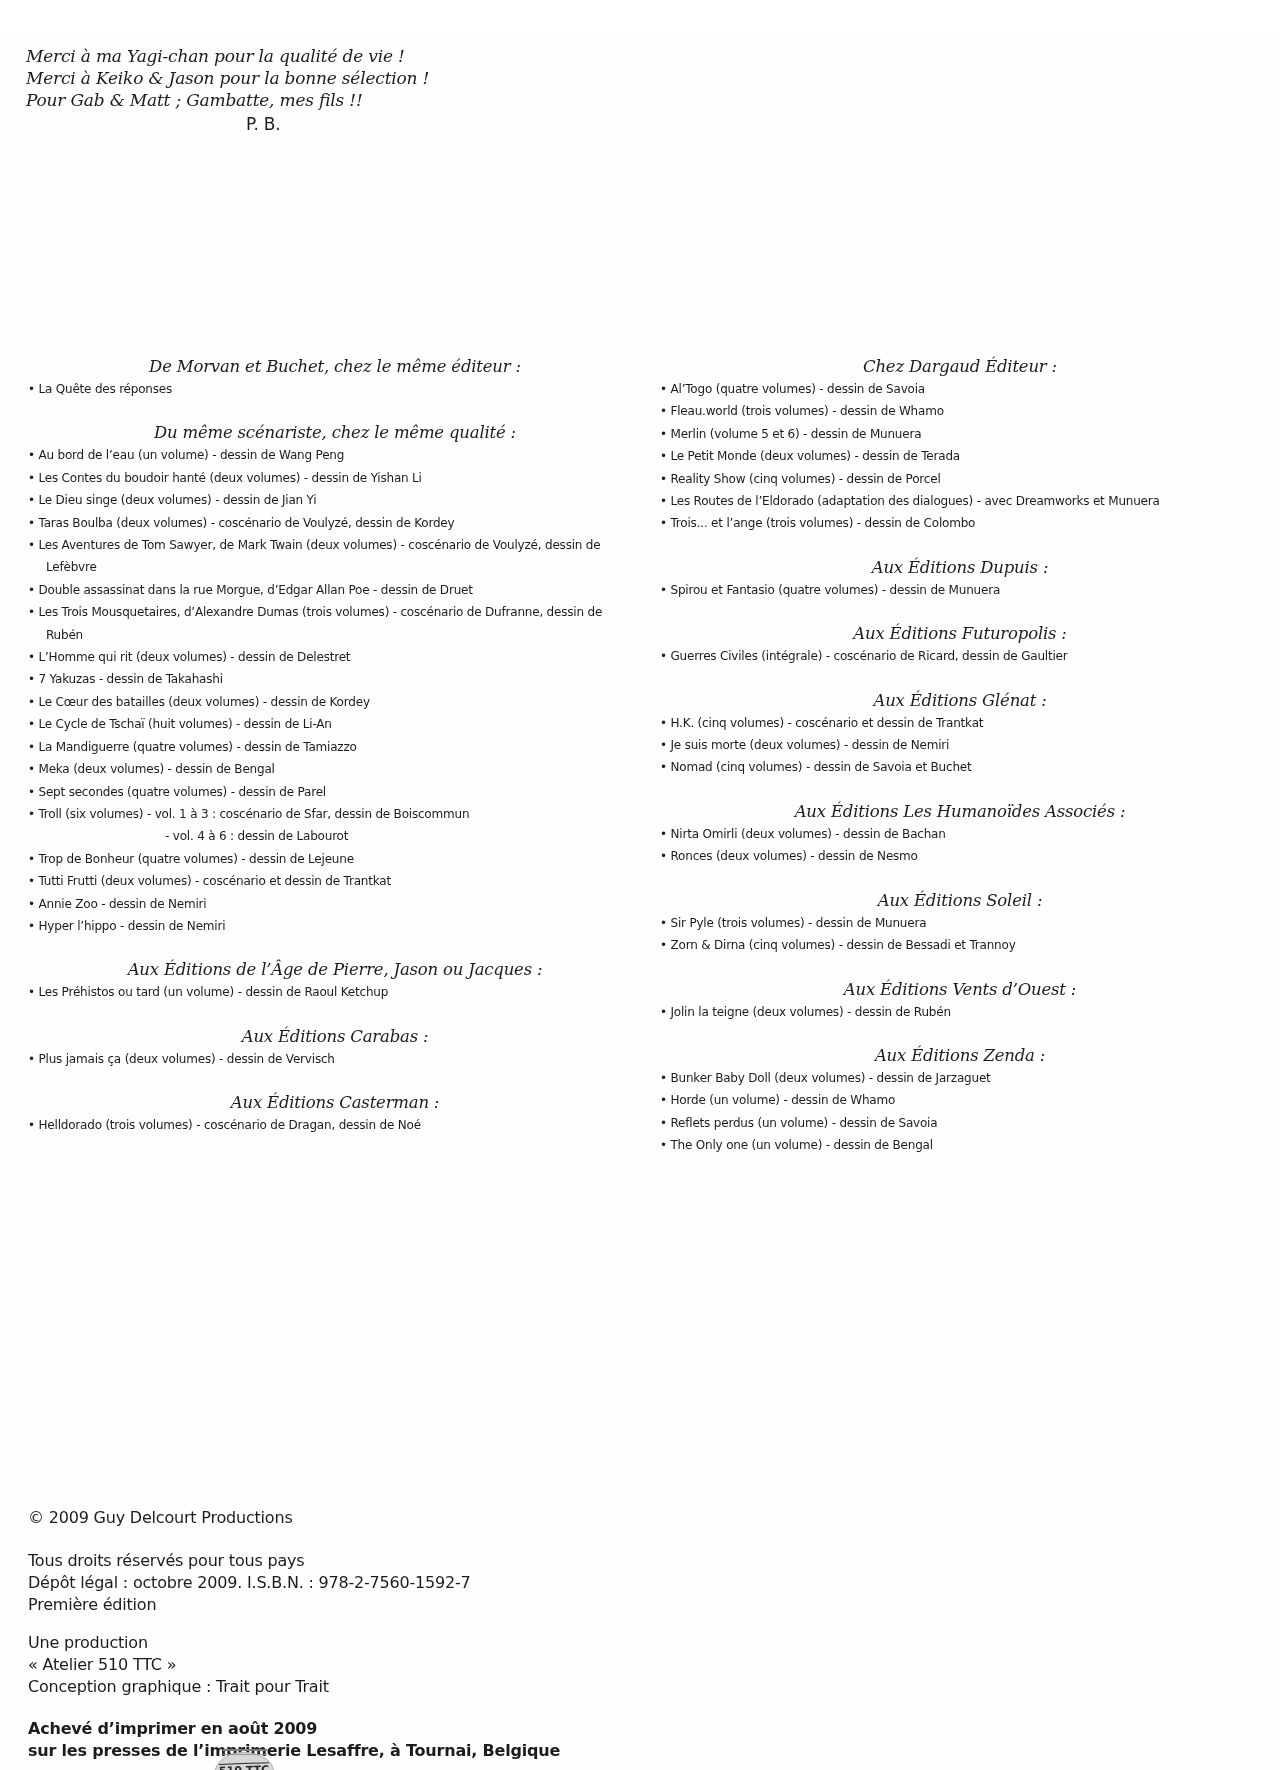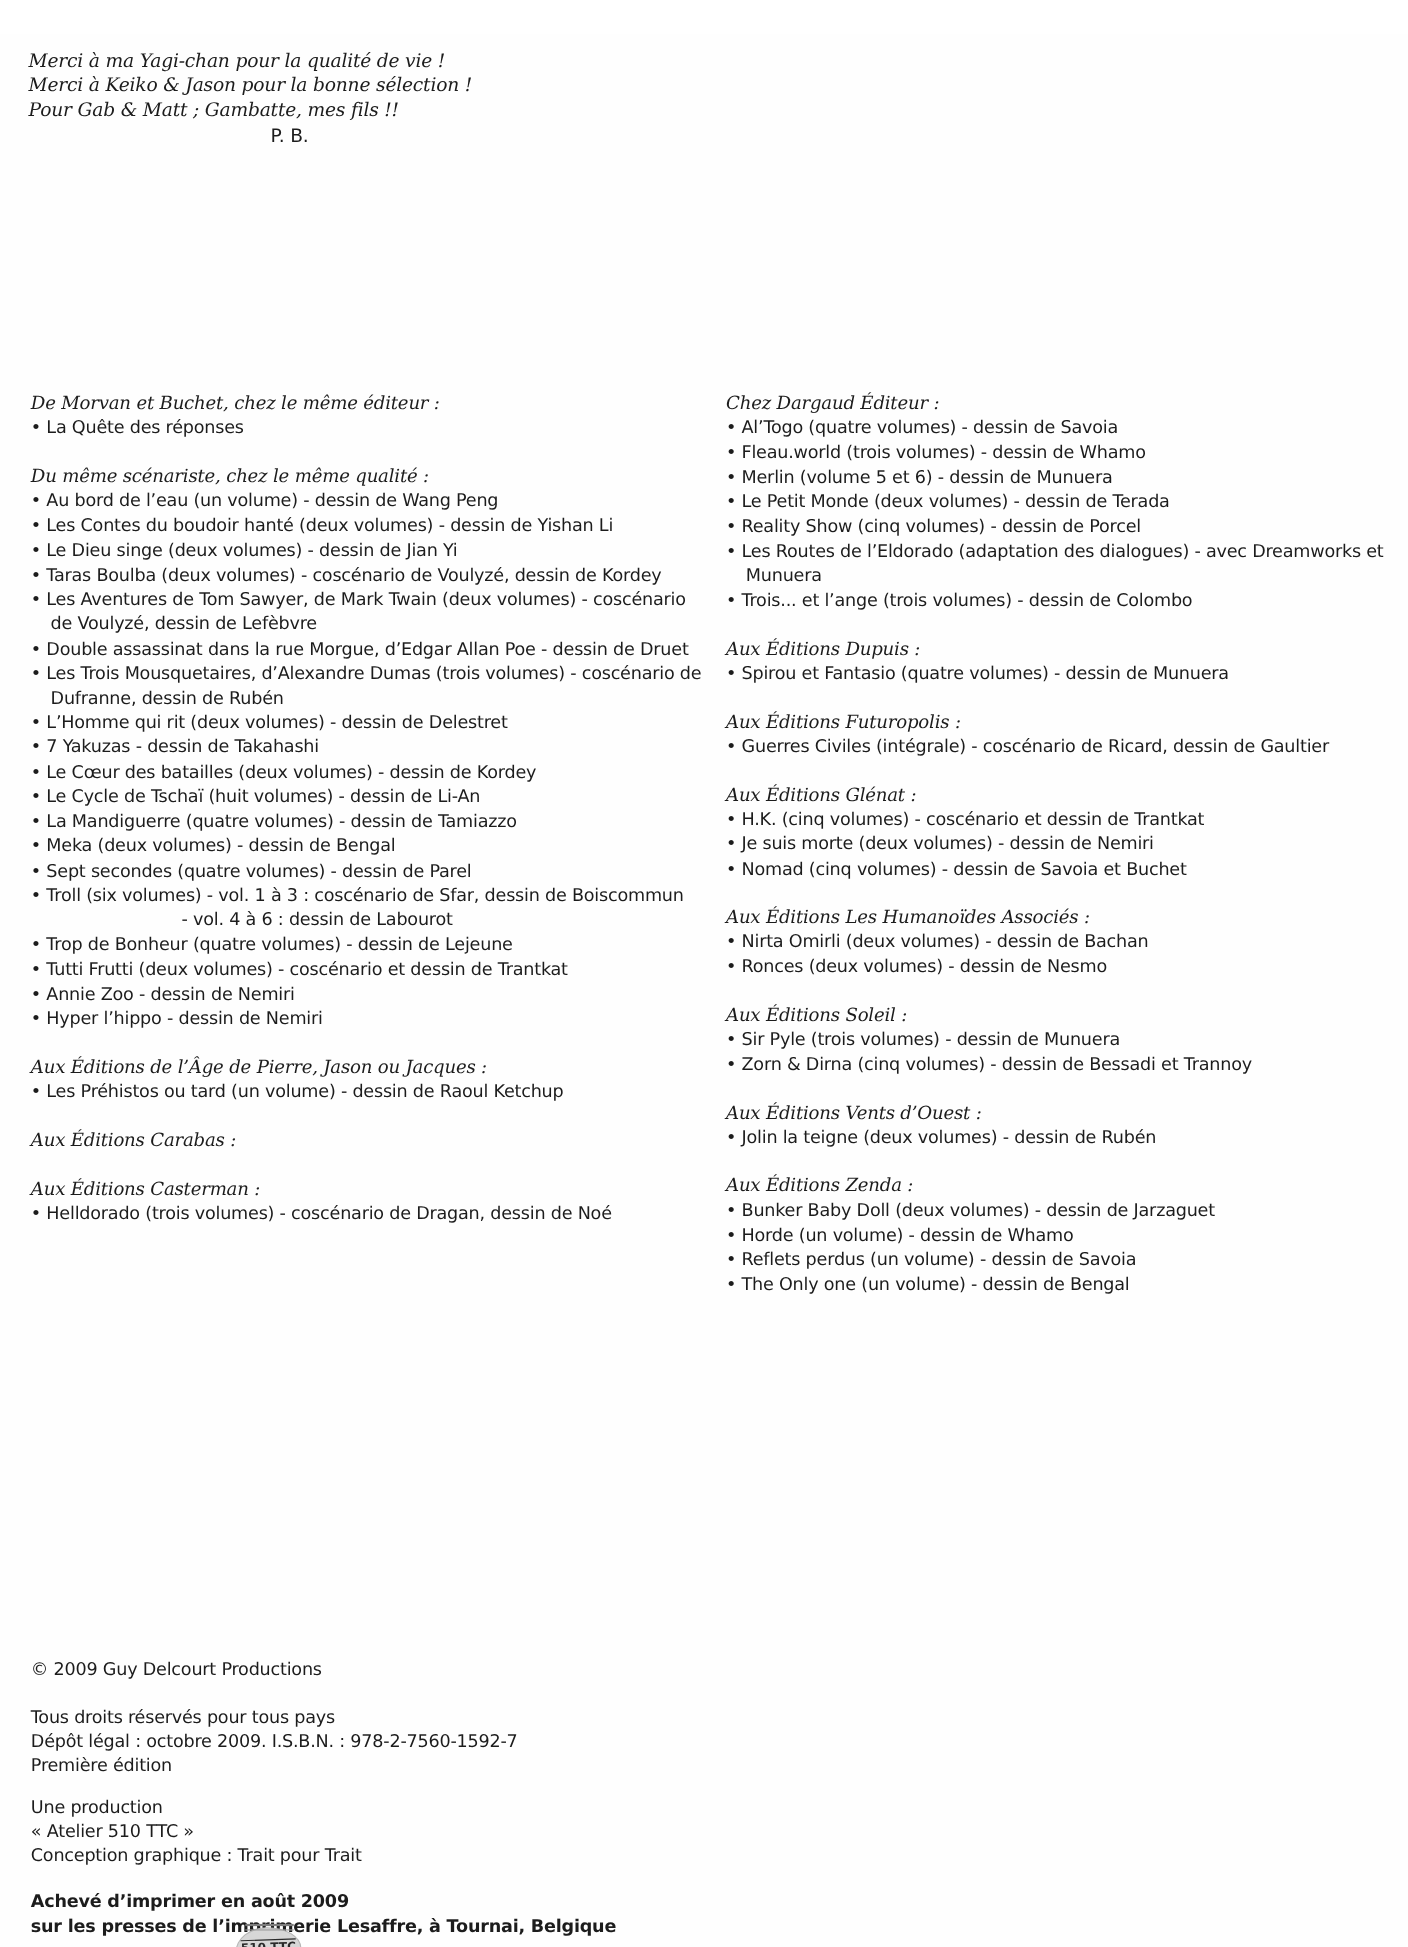--- a/index.html
+++ b/index.html
@@ -38,23 +38,24 @@
   }
   .col-left { width: 614px; flex: 0 0 auto; }
   .col-right { width: 600px; flex: 0 0 auto; margin-left: 18px; }
   .section { margin-bottom: 21px; }
   .heading {
     font-family: "DejaVu Serif", serif;
     font-style: italic;
     font-size: 16.5px; line-height: 23px;
     letter-spacing: -0.2px;
     margin-bottom: 0px;
+    text-align: center;
   }
   .item {
-    font-size: 16px; line-height: 22.4px;
+    font-size: 12px; line-height: 22.4px;
     letter-spacing: -0.2px;
     padding-left: 18px; text-indent: -18px;
   }
   .item-cont {
     padding-left: 0; text-indent: 0;
     margin-left: 137px;
   }
   
   .colophon {
     position: absolute; left: 28px; top: 1476px;
@@ -137,20 +138,21 @@
           <div class="item">• Tutti Frutti (deux volumes) - coscénario et dessin de Trantkat</div>
           <div class="item">• Annie Zoo - dessin de Nemiri</div>
           <div class="item">• Hyper l’hippo - dessin de Nemiri</div>
         </div>
         <div class="section">
           <div class="heading">Aux Éditions de l’Âge de Pierre, Jason ou Jacques :</div>
           <div class="item">• Les Préhistos ou tard (un volume) - dessin de Raoul Ketchup</div>
         </div>
         <div class="section">
           <div class="heading">Aux Éditions Carabas :</div>
+          <div class="item">• Plus jamais ça (deux volumes) - dessin de Vervisch</div>
         </div>
         <div class="section">
           <div class="heading">Aux Éditions Casterman :</div>
           <div class="item">• Helldorado (trois volumes) - coscénario de Dragan, dessin de Noé</div>
         </div>
       </div>
     <div class="col-right" id="col-right">
         <div class="section">
           <div class="heading">Chez Dargaud Éditeur :</div>
           <div class="item">• Al’Togo (quatre volumes) - dessin de Savoia</div>

